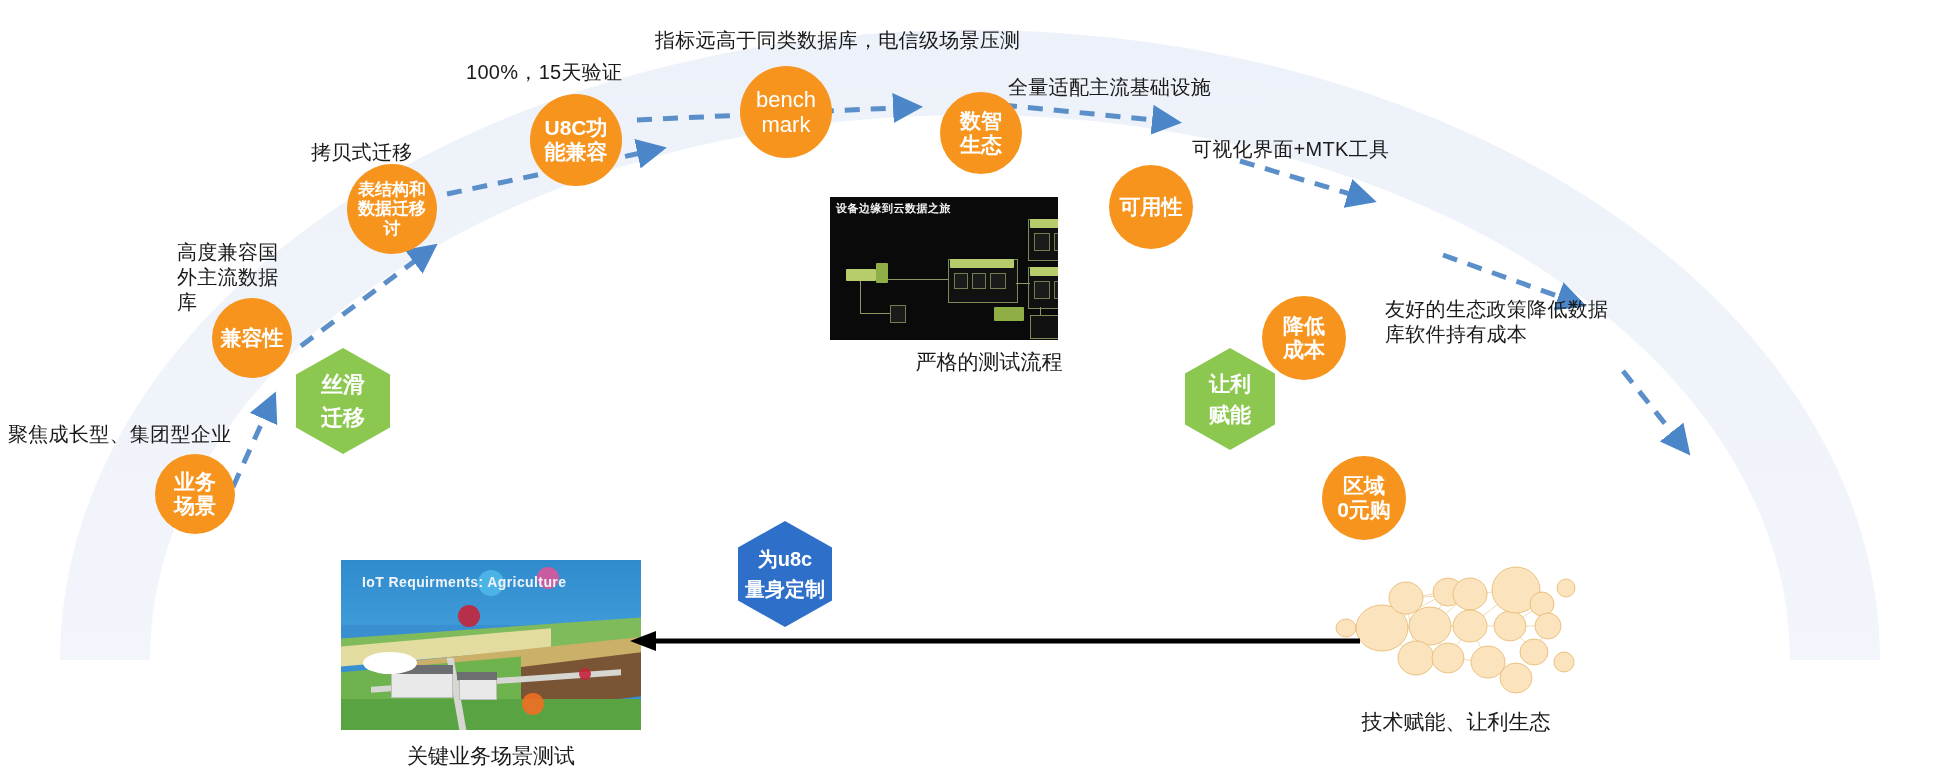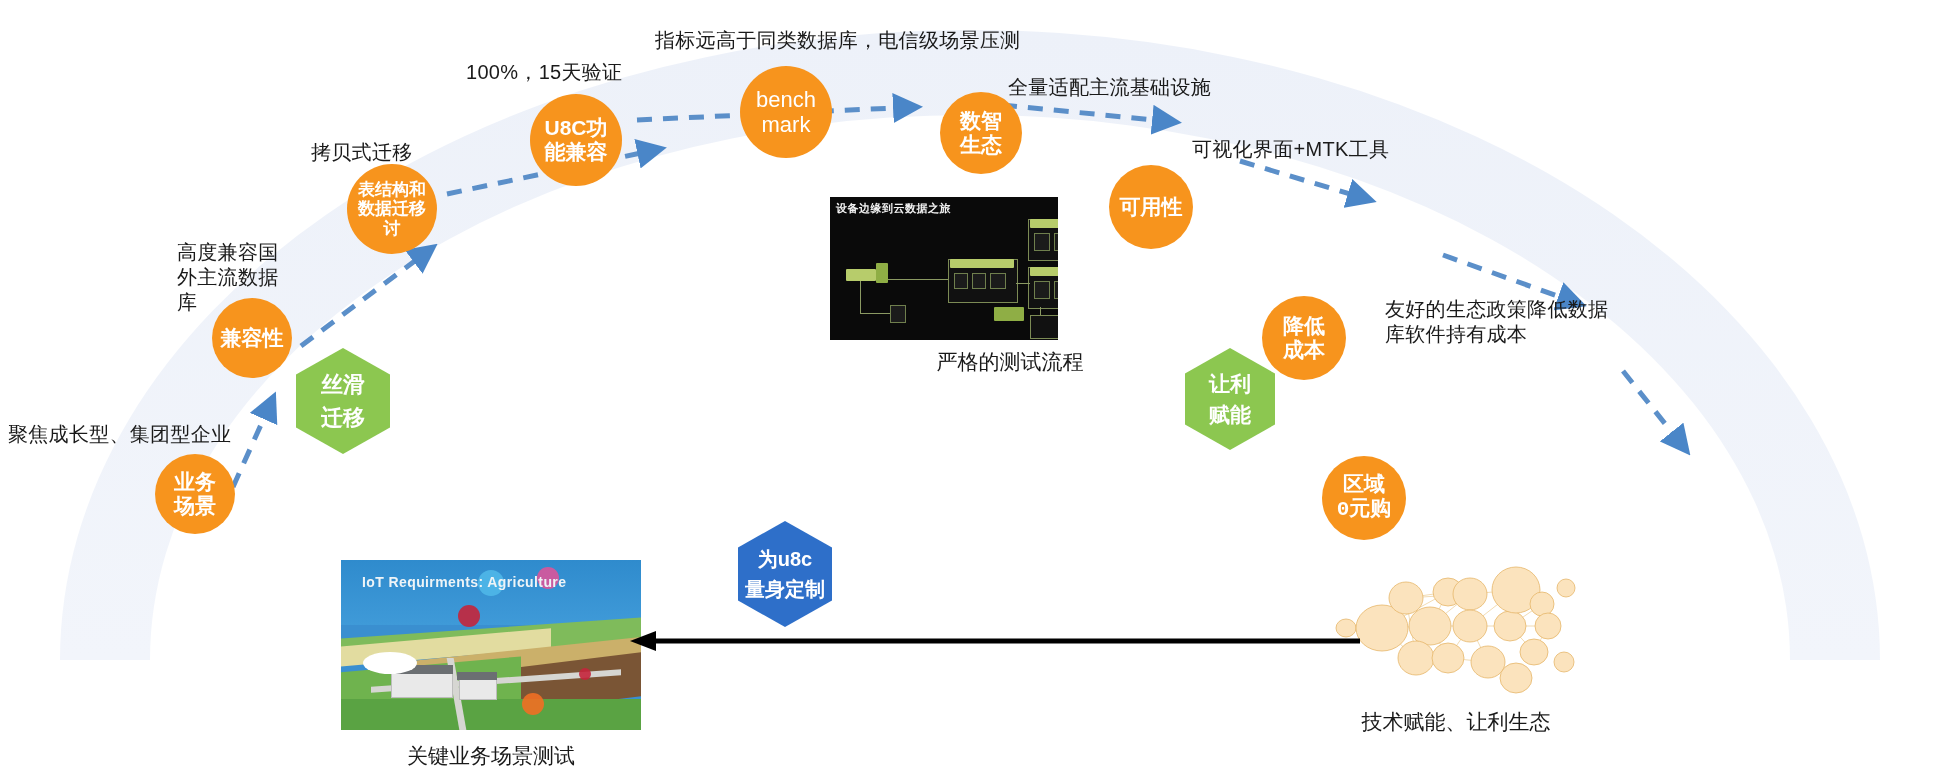--- a/index.html
+++ b/index.html
@@ -157,21 +157,21 @@
     <div class="dp-chip" style="left:200px;top:70px;width:62px;height:9px;"></div>
     <div class="dp-sq" style="left:204px;top:84px;width:14px;height:16px;"></div>
     <div class="dp-sq" style="left:224px;top:84px;width:14px;height:16px;"></div>
     <div class="dp-sq" style="left:244px;top:84px;width:14px;height:16px;"></div>
     <div class="dp-line" style="left:186px;top:86px;width:14px;height:1px;"></div>
     <div class="dp-line" style="left:230px;top:62px;width:1px;height:9px;"></div>
     <div class="dp-box" style="left:200px;top:118px;width:30px;height:22px;"></div>
     <div class="dp-box" style="left:240px;top:118px;width:28px;height:22px;"></div>
     <div class="dp-line" style="left:210px;top:110px;width:1px;height:8px;"></div>
   </div>
-  <div class="imgcap" style="left:874px;top:348px;width:272px;">严格的测试流程</div>
+  <div class="imgcap" style="left:853px;top:348px;width:272px;">严格的测试流程</div>
 
   <div class="imgbox iotpic" style="left:341px;top:560px;width:300px;height:170px;">
     <div class="iot-sky"></div>
     <div class="iot-f1"></div>
     <div class="iot-f2"></div>
     <div class="iot-f3"></div>
     <div class="iot-f4"></div>
     <div class="iot-f5"></div>
     <div class="iot-f6"></div>
     <div class="iot-road" style="left:30px;top:118px;width:250px;height:6px;transform:skewY(-4deg);"></div>
@@ -262,21 +262,21 @@
 
   <div class="node circle" style="left:1109px;top:165px;width:84px;height:84px;font-size:21px;">
     <span style="white-space:pre-line">可用性</span>
   </div>
 
   <div class="node circle" style="left:1262px;top:296px;width:84px;height:84px;font-size:21px;">
     <span style="white-space:pre-line">降低
 成本</span>
   </div>
 
-  <div class="node circle" style="left:1322px;top:456px;width:84px;height:84px;font-size:21px;font-family:Liberation Mono, monospace;">
+  <div class="node circle" style="left:1322px;top:456px;width:84px;height:84px;font-size:21px;">
     <span style="white-space:pre-line">区域
 0元购</span>
   </div>
 
   <div class="node hex hex-green" style="left:296px;top:348px;width:94px;height:106px;font-size:22px;">
     <span style="white-space:pre-line;line-height:1.5">丝滑
 迁移</span>
   </div>
 
   <div class="node hex hex-green" style="left:1185px;top:348px;width:90px;height:102px;font-size:21px;">

